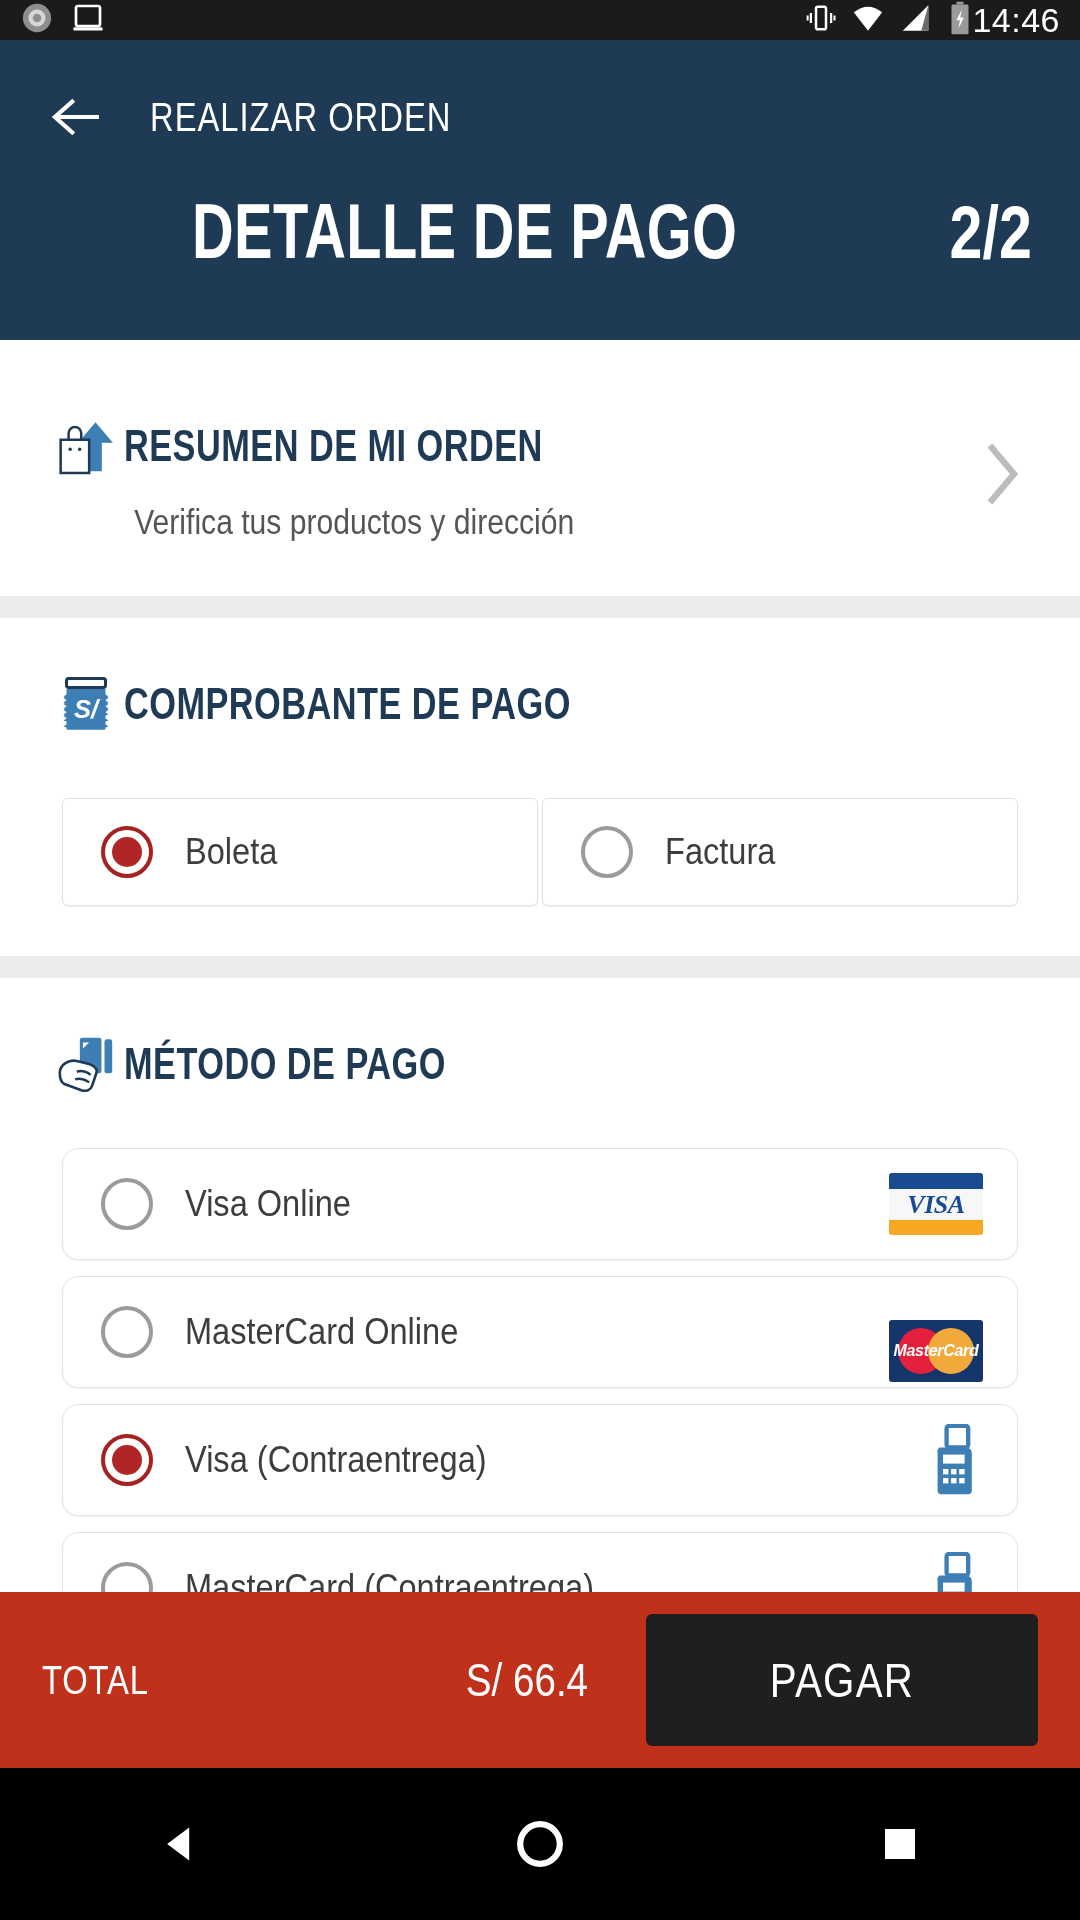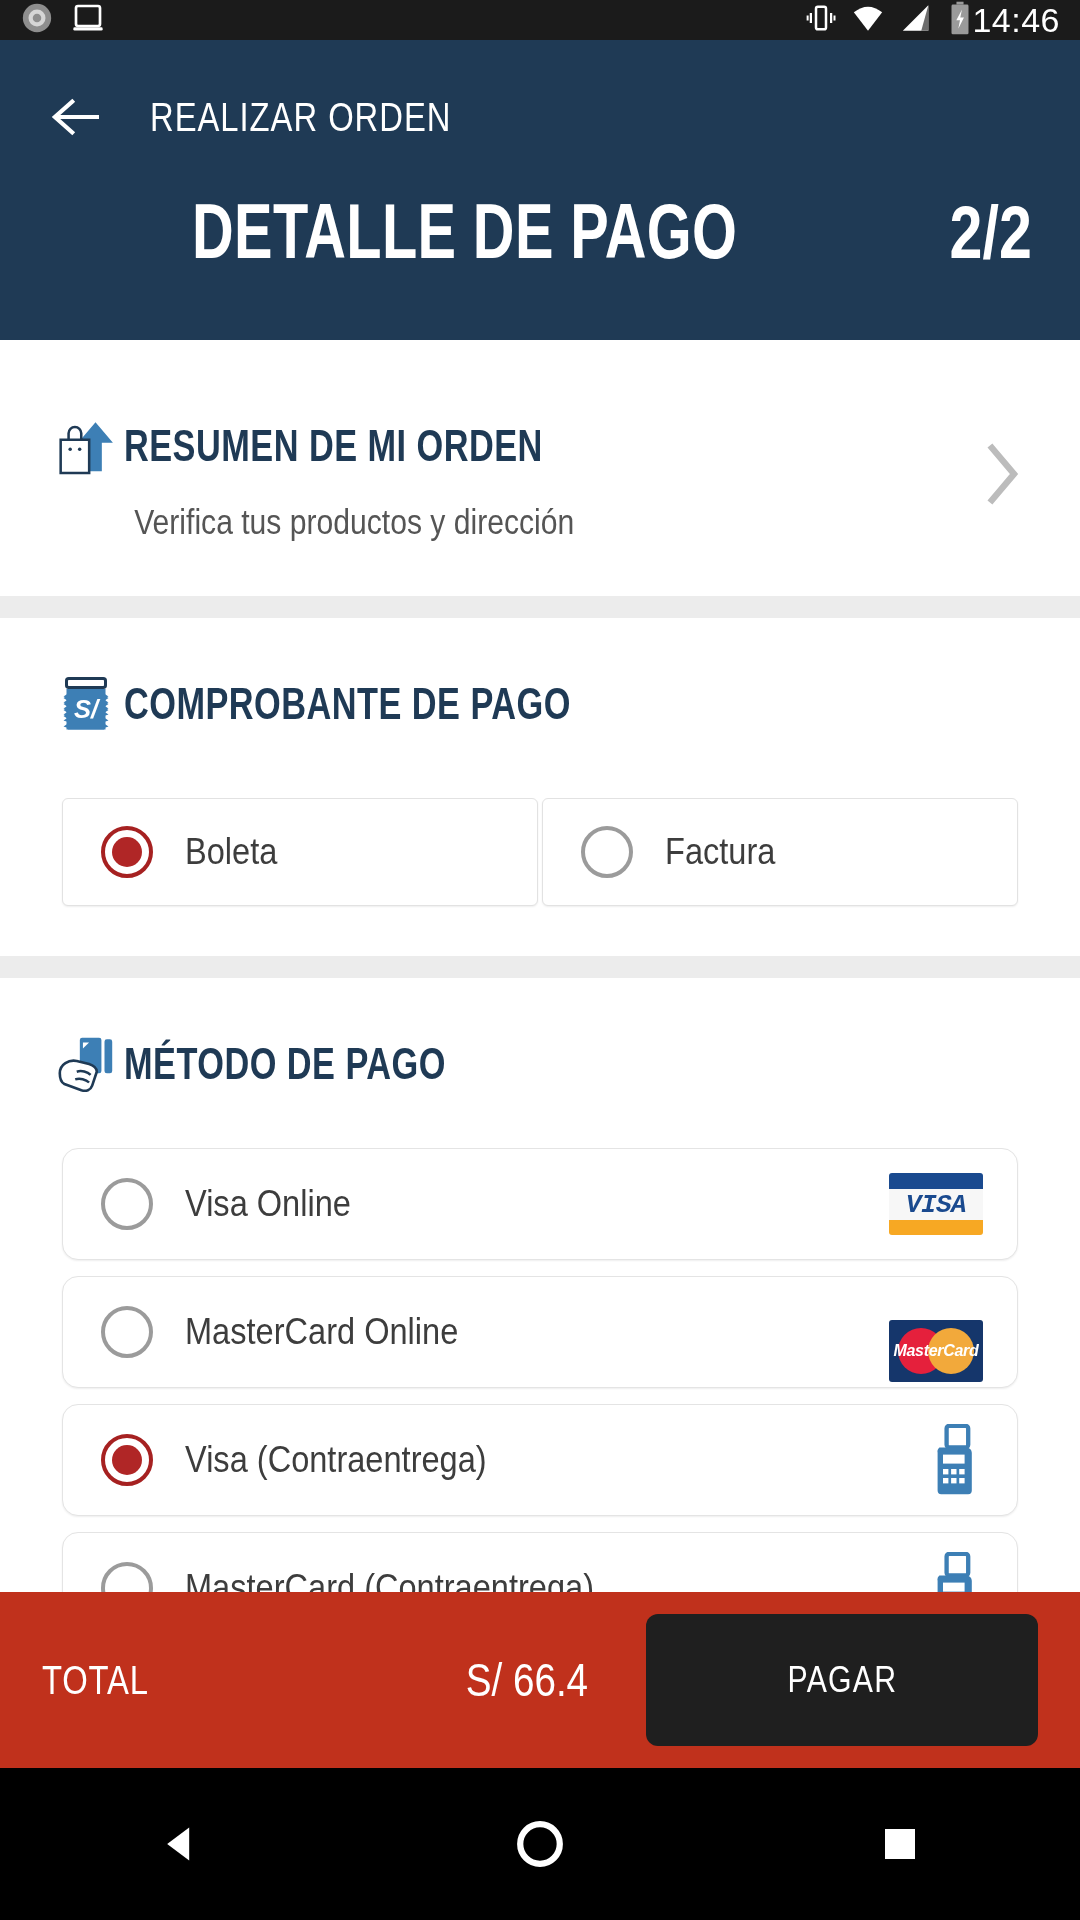--- a/index.html
+++ b/index.html
@@ -97,21 +97,21 @@
     transform:scaleX(.88); transform-origin:left center; white-space:nowrap; }
   .pay-logo { width:96px; height:66px; display:flex; align-items:center; justify-content:flex-end; }
 
   
   .visa { width:94px; height:62px; border-radius:3px; overflow:hidden;
           display:flex; flex-direction:column; background:#f6f6f6; }
   .visa .top { height:16px; background:#1a4a8f; }
   .visa .mid { flex:1; display:flex; align-items:center; justify-content:center;
                background:#f7f7f7; }
   .visa .mid span { font-size:26px; font-weight:700; font-style:italic; color:#1a4a8f;
-                    letter-spacing:-.5px; font-family:Liberation Mono, monospace;text-align:right; }
+                    letter-spacing:-.5px; font-family:Liberation Serif, serif;text-align:right; }
   .visa .bot { height:15px; background:#f7a823; }
 
   
   .mc { width:94px; height:62px; border-radius:3px; background:#15366b;
         position:relative; overflow:hidden;margin-top:38px; }
   .mc .c1 { position:absolute; width:46px; height:46px; border-radius:50%;
             background:#e5203c; left:9px; top:8px; }
   .mc .c2 { position:absolute; width:46px; height:46px; border-radius:50%;
             background:#f2a93b; right:9px; top:8px; }
   .mc .txt { position:absolute; width:100%; text-align:center; top:50%;
@@ -124,22 +124,22 @@
     position:absolute; left:0; right:0; bottom:152px; height:176px;
     background:#c0311c; display:flex; align-items:center; padding:0 42px;
   }
   .total-label { color:#ffffff; font-size:40px; letter-spacing:1px;
     font-family:"Liberation Sans Narrow","Liberation Sans", sans-serif;
     transform:scaleX(.82); transform-origin:left center; }
   .total-amount { color:#ffffff; font-size:46px; margin-left:auto; margin-right:46px;
     font-family:"Liberation Sans Narrow","Liberation Sans", sans-serif;
     transform:scaleX(.84); transform-origin:center; }
   .pay-btn {
-    width:392px; height:132px; background:#1f1f1f; border:none; border-radius:12px;
-    color:#ffffff; font-size:36px; letter-spacing:1.5px; cursor:pointer;
+    width:392px; height:132px; background:#1f1f1f; border:none; border-radius:6px;
+    color:#ffffff; font-size:48px; letter-spacing:1.5px; cursor:pointer;
     font-family:"Liberation Sans Narrow","Liberation Sans", sans-serif;
     display:flex; align-items:center; justify-content:center;
   }
   .pay-btn span { transform:scaleX(.84); display:inline-block; }
 
   
   .navbar {
     position:absolute; left:0; right:0; bottom:0; height:152px; background:#000000;
     display:flex; align-items:center; justify-content:space-around;
   }

